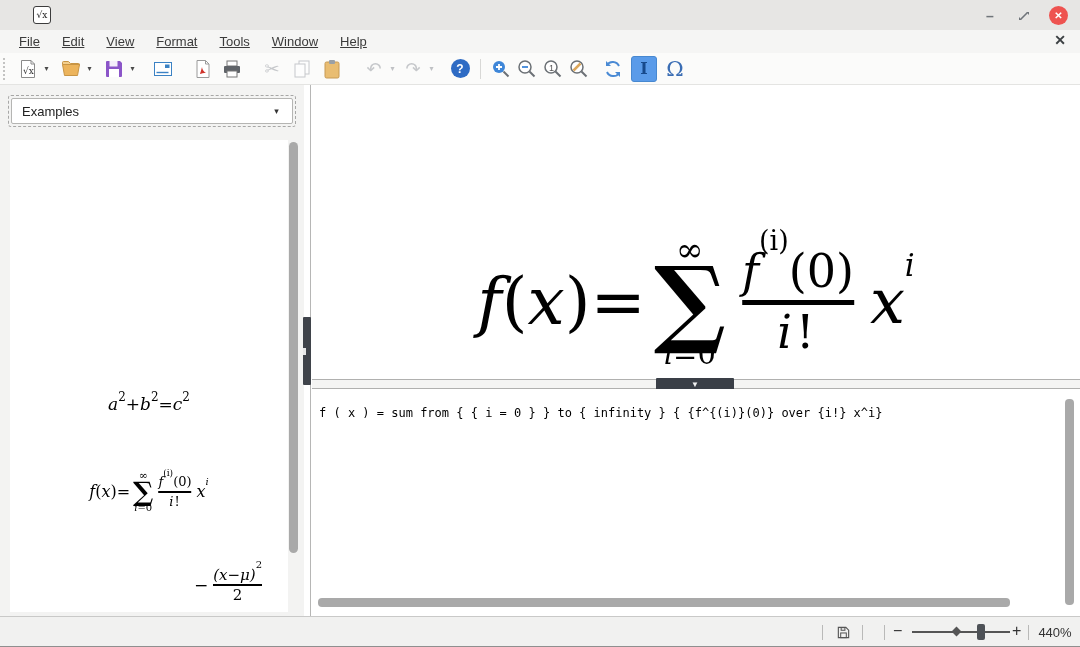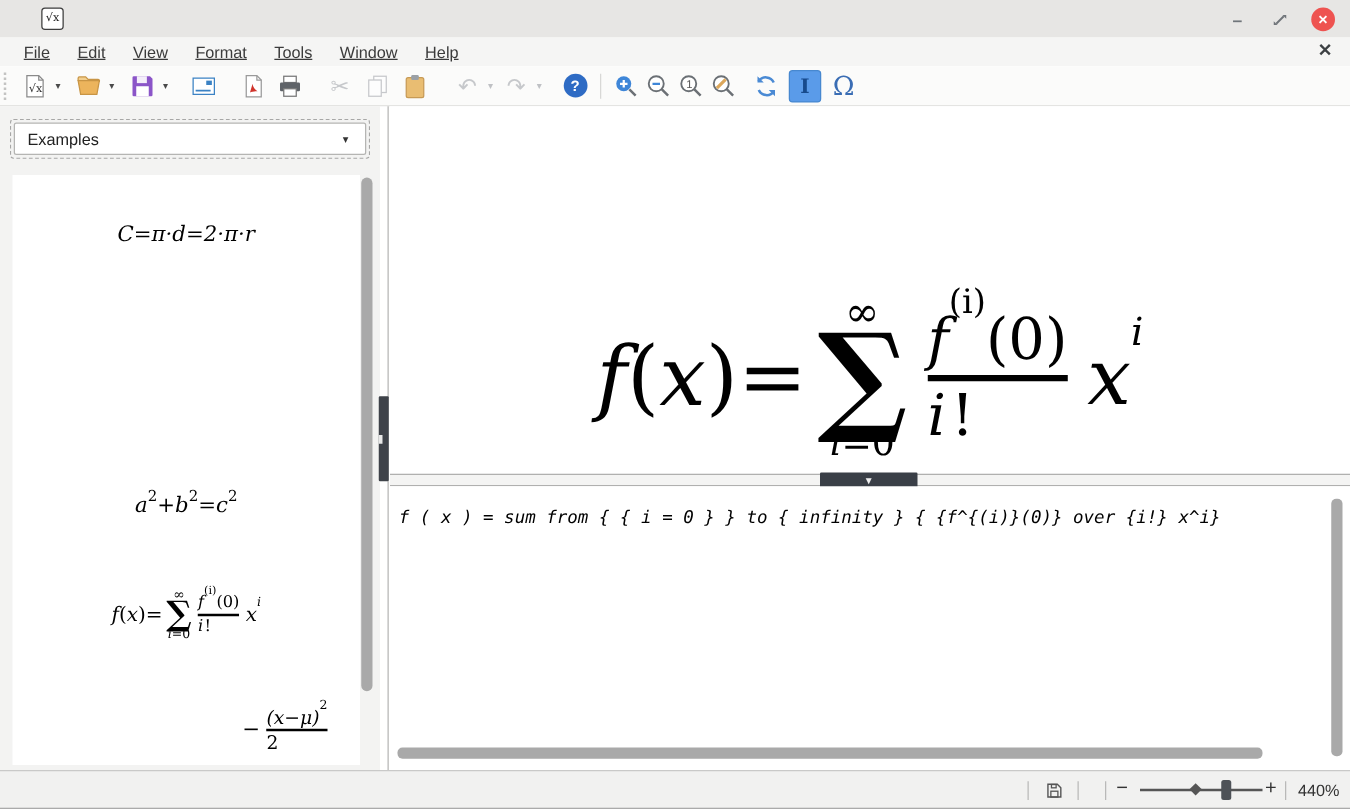--- a/index.html
+++ b/index.html
@@ -56,21 +56,21 @@
   #hsplit { position:absolute; left:312px; top:379px; width:768px; height:10px; background:#f4f4f3; border-top:1px solid #b0b0af; border-bottom:1px solid #b0b0af; }
   #hsplit-handle { position:absolute; left:344px; top:-2px; width:78px; height:13px; background:#3a3f47; border-radius:1px; display:flex; align-items:center; justify-content:center; color:#f0f0f0; font-size:8px; }
 
   
   #formula-view { position:absolute; left:312px; top:85px; width:768px; height:294px; background:#fff; }
 
   
   .taylor { display:flex; align-items:center; font-family:"DejaVu Serif",serif; color:#000; }
   .taylor .fx i, .taylor i { font-style:italic; }
   .sumcol { display:flex; flex-direction:column; align-items:center; }
-  .frac { display:inline-flex; flex-direction:column; align-items:flex-start; }
+  .frac { display:inline-flex; flex-direction:column; align-items:center; }
   .frac .bar { align-self:stretch; background:#000; }
 
   .m-big { position:absolute; left:50%; top:148px; transform:translateX(-50%); }
   .m-big .fx { font-size:66px; white-space:nowrap; }
   .m-big .sumcol { margin-left:8px; }
   .m-big .inf { font-size:33px; line-height:1; }
   .m-big .sigma { font-size:96px; line-height:.76; font-weight:bold; }
   .m-big .low { font-size:29px; line-height:1.1; }
   .m-big .frac { margin:0 16px; }
   .m-big .num { font-size:46px; line-height:1.15; white-space:nowrap; }
@@ -96,21 +96,21 @@
   
   #ex-gauss { position:absolute; right:26px; top:425px; display:flex; align-items:center; text-align:left; width:auto; }
   #ex-gauss .minus { font-size:17px; margin-right:5px; }
   #ex-gauss .frac .num { font-size:15px; }
   #ex-gauss .frac .num sup { font-size:10px; position:relative; top:-6px; }
   #ex-gauss .frac .bar { height:2px; }
   #ex-gauss .frac .den { font-size:15px; }
 
   
   #command-pane { position:absolute; left:312px; top:389px; width:768px; height:227px; background:#fff; }
-  #command-text { position:absolute; left:7px; top:17px; font-family:"DejaVu Sans Mono", monospace; font-size:14px; color:#000; white-space:pre;font-style:italic; }
+  #command-text { position:absolute; left:7px; top:17px; font-family:"DejaVu Sans Mono", monospace; font-size:12px; color:#000; white-space:pre; }
   #cmd-vscroll { position:absolute; right:6px; top:10px; width:9px; height:206px; }
   #cmd-vthumb { position:absolute; left:0; top:0; width:9px; height:100%; background:#a9a9a9; border-radius:4px; }
   #cmd-hscroll { position:absolute; left:6px; bottom:9px; height:9px; width:750px; }
   #cmd-hthumb { position:absolute; left:0; top:0; height:9px; width:692px; background:#a9a9a9; border-radius:4px; }
 
   
   #statusbar { position:absolute; left:0; top:616px; width:1080px; height:31px; background:#f1f1f0; border-top:1px solid #c9c9c8; }
   .ssep { position:absolute; top:8px; width:1px; height:15px; background:#b9b9b8; }
   #save-state { position:absolute; left:836px; top:8px; }
   #zoom-minus { position:absolute; left:893px; top:5px; font-size:16px; color:#333; }
@@ -281,21 +281,20 @@
   <div id="sidebar">
     <div id="combo-wrap">
       <div id="combo">
         <span class="lbl">Examples</span>
         <span class="caret">▾</span>
       </div>
     </div>
 
     <div id="example-panel">
 
-      <div class="ex-item ser-it" style="top:38px; font-size:17px;">C=π·d=2·π·r</div>
 
 
       <div class="ex-item" style="top:252px; font-size:17px;">
         <span class="ser-it">a</span><sup class="s12">2</sup><span>+</span><span class="ser-it">b</span><sup class="s12">2</sup><span class="ser-it">=c</span><sup class="s12">2</sup>
       </div>
 
       <div class="taylor m-small" style="position:absolute; left:50%; top:330px; transform:translateX(-50%);">
         <span class="fx"><i>f</i><span>(</span><i>x</i><span>)=</span></span>
         <span class="sumcol">
           <span class="inf">∞</span>

